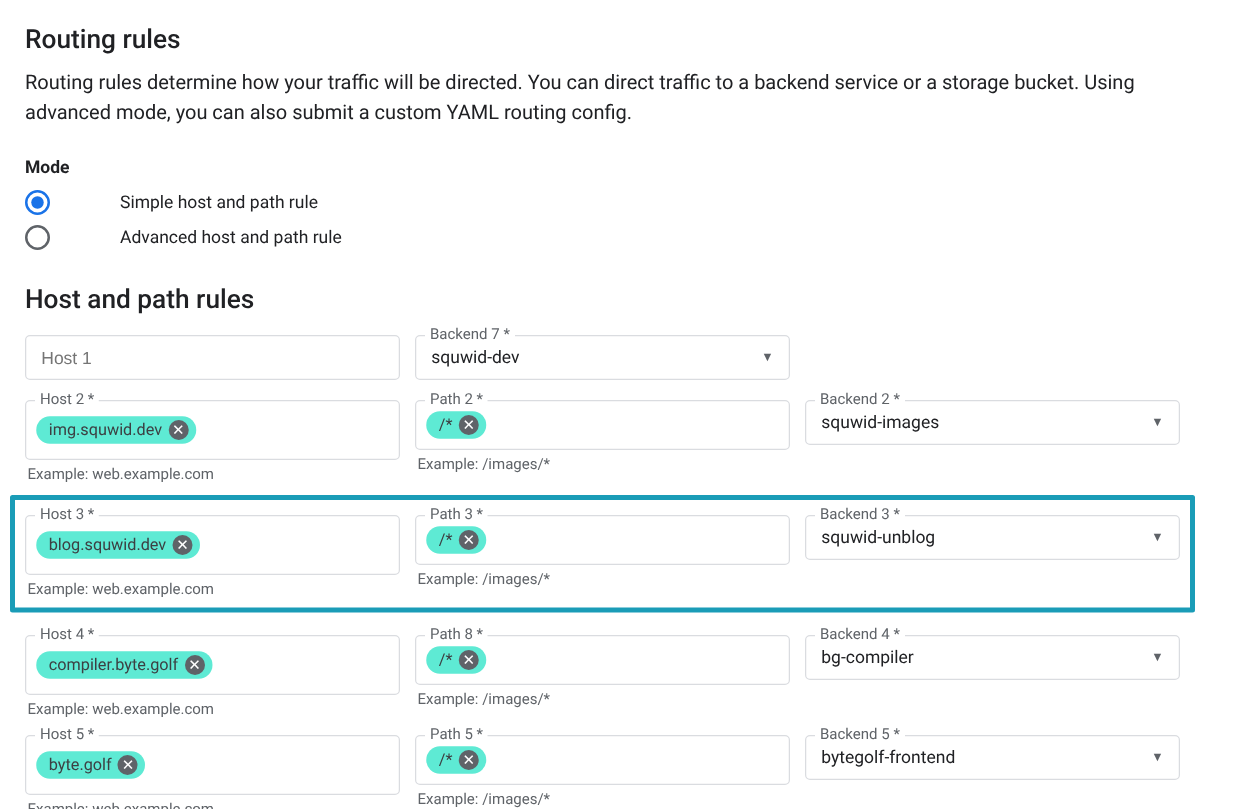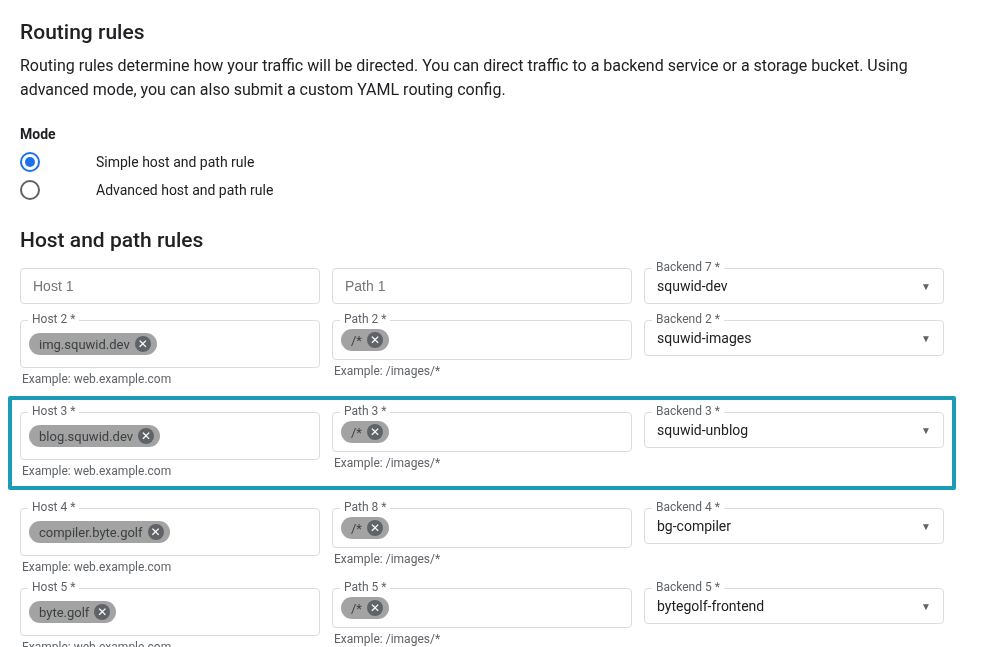--- a/index.html
+++ b/index.html
@@ -109,21 +109,21 @@
     padding: 8px;
     display: flex;
     align-items: center;
     flex-wrap: wrap;
     gap: 4px;
     background: #fff;
   }
   .chip {
     display: inline-flex;
     align-items: center;
-    background: #a3a3a3;
+    background: #5eead4;
     border-radius: 12px;
     padding: 3px 6px 3px 10px;
     font-size: 13px;
     color: #3c4043;
   }
   .chip-text {
     margin-right: 5px;
   }
   .chip-close {
     width: 16px;
@@ -204,23 +204,20 @@
 
 <h2 class="section-title">Host and path rules</h2>
 
 <div class="rules-grid" style="margin-top:16px;">
 
   <div class="row-simple">
     <div class="cell">
       <input class="plain-input" placeholder="Host 1" style="">
     </div>
     <div class="cell">
-      <input class="plain-input" placeholder="Path 1" style="">
-    </div>
-    <div class="cell">
       <div class="field-wrap" style="margin-top:0;">
         <span class="float-label">Backend 7 *</span>
         <div class="select-box">
           <span>squwid-dev</span>
           <span class="chevron">▼</span>
         </div>
       </div>
     </div>
   </div>
 

